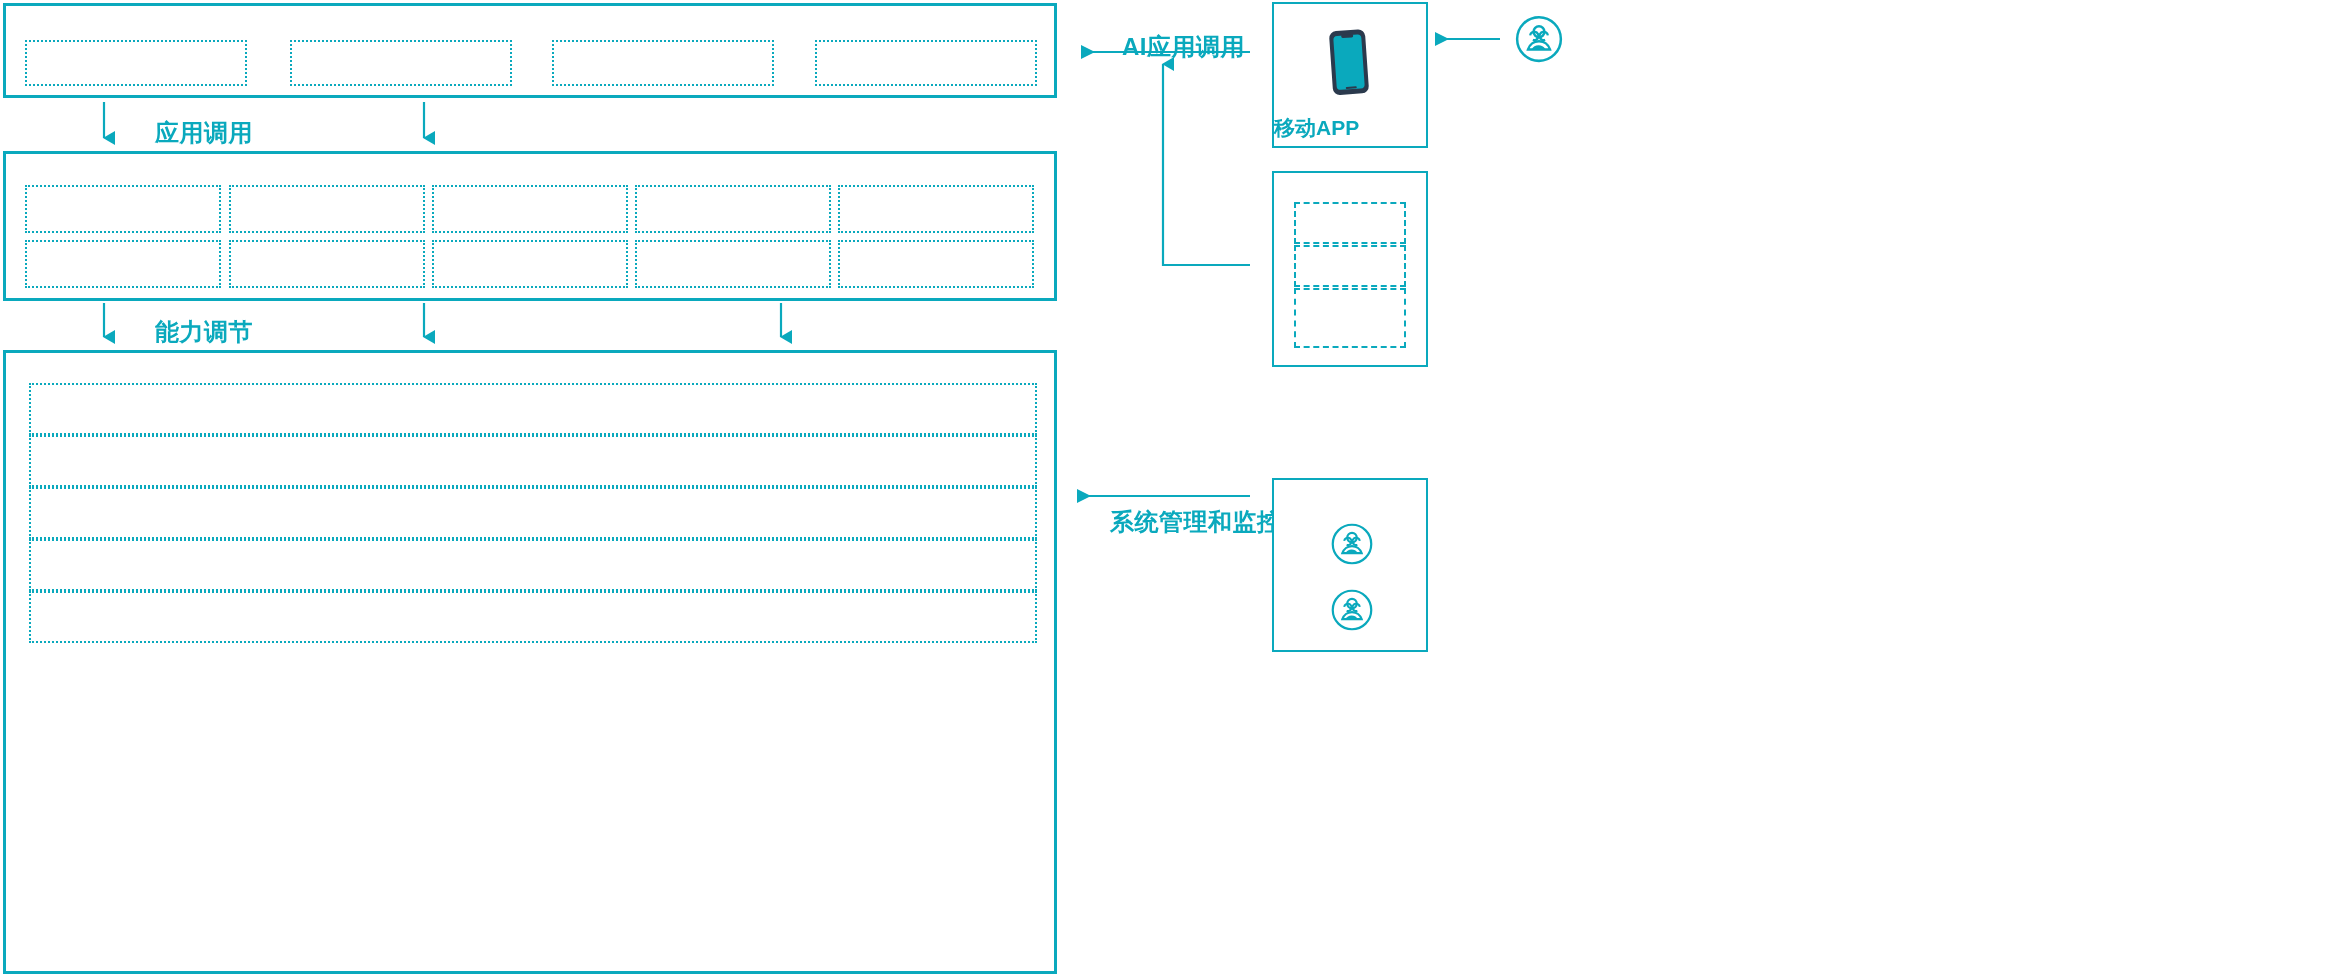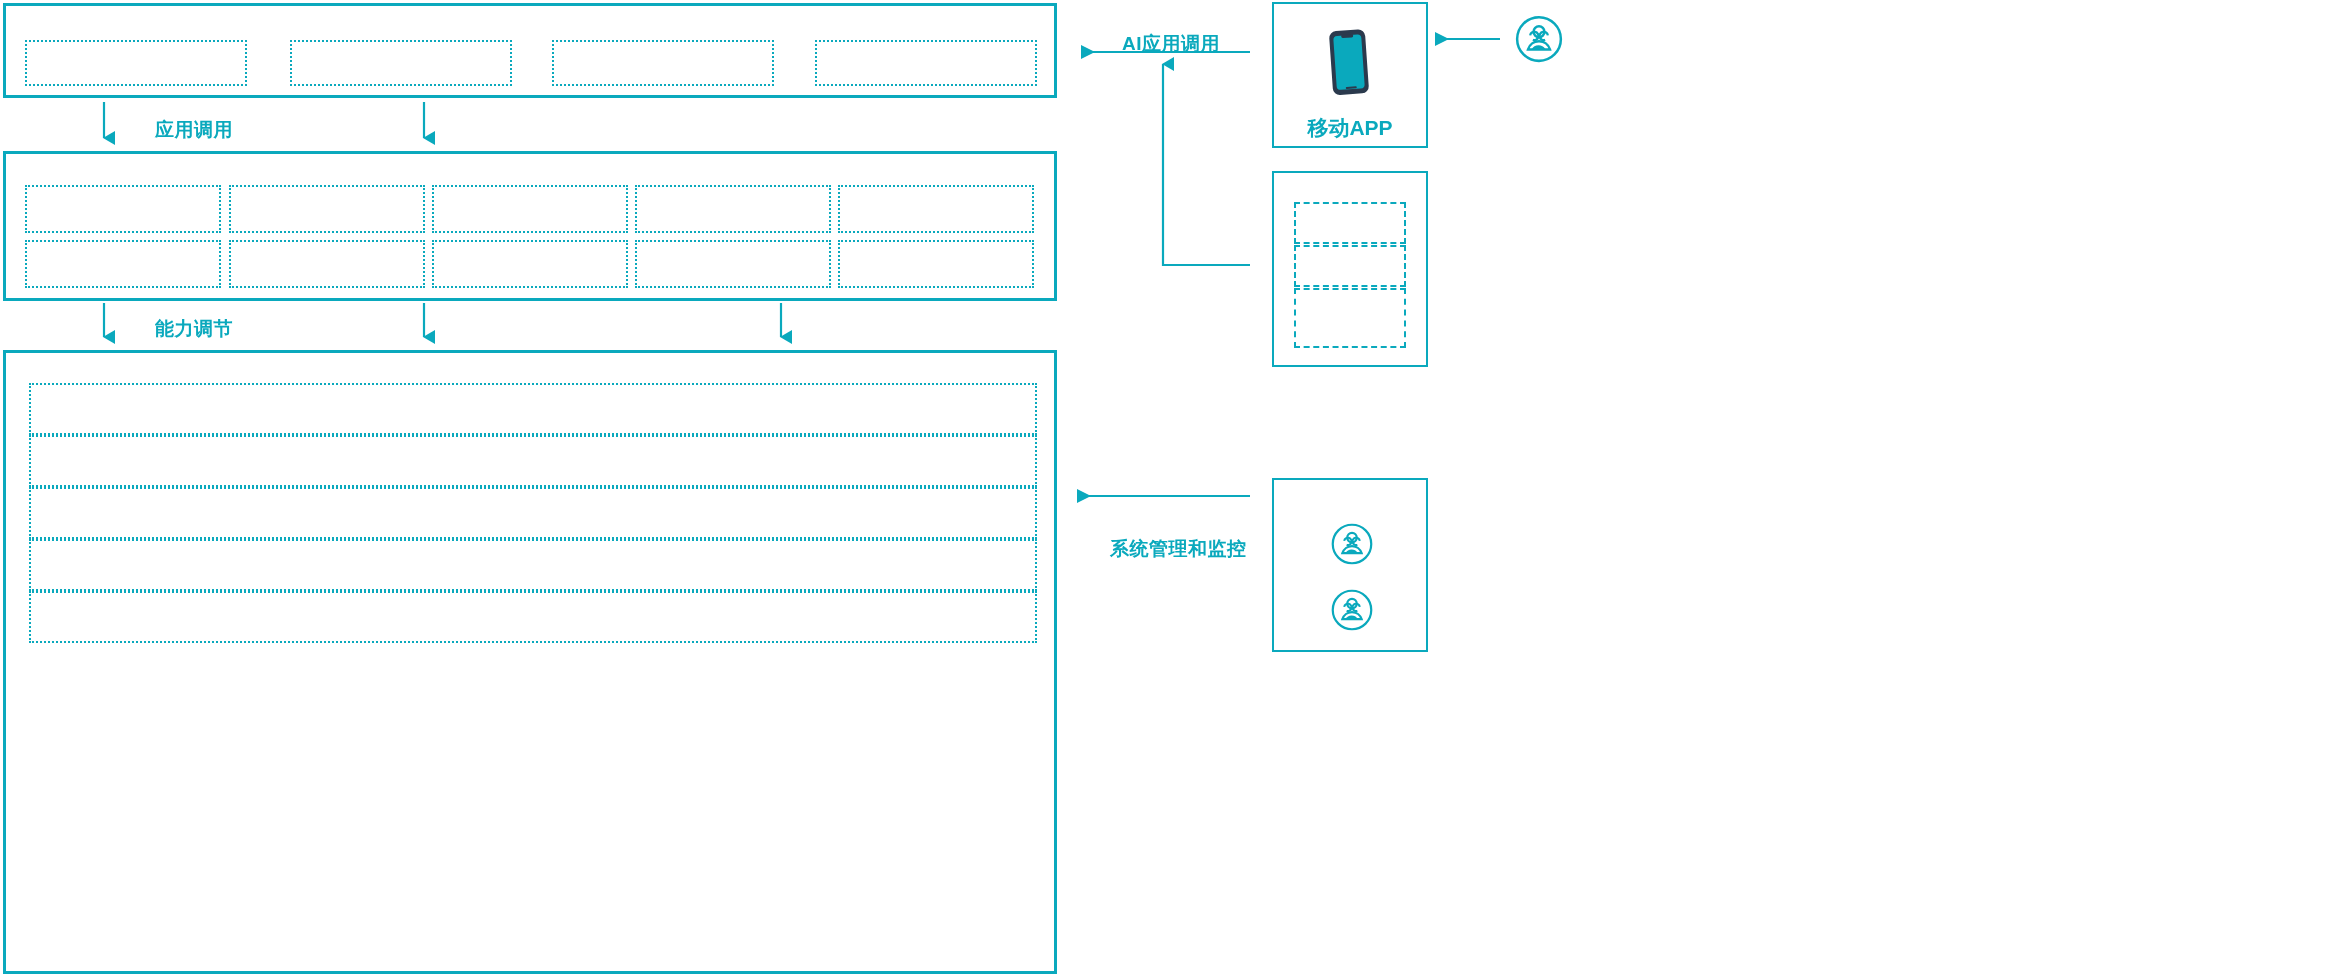--- a/index.html
+++ b/index.html
@@ -30,30 +30,30 @@
   }
   .dotted-box {
     position: absolute;
     border: 2px dotted #0aa9bd;
     background: transparent;
   }
 
   .edge-label {
     position: absolute;
     color: #0aa9bd;
-    font-size: 19px;
+    font-size: 24px;
     font-weight: bold;
     letter-spacing: 0.5px;
     white-space: nowrap;
   }
 
   .box-caption {
     position: absolute;
     width: 100%;
-    text-align: center;
+    text-align: left;
     color: #0aa9bd;
     font-size: 21px;
     font-weight: bold;
     white-space: nowrap;
   }
 
   
   #connectors {
     position: absolute;
     left: 0; top: 0;
@@ -123,21 +123,21 @@
     <div class="dotted-box" style="left:23px; top:30px; width:1008px; height:52px;"></div>
     <div class="dotted-box" style="left:23px; top:82px; width:1008px; height:52px;"></div>
     <div class="dotted-box" style="left:23px; top:134px; width:1008px; height:52px;"></div>
     <div class="dotted-box" style="left:23px; top:186px; width:1008px; height:52px;"></div>
     <div class="dotted-box" style="left:23px; top:238px; width:1008px; height:52px;"></div>
   </div>
 
   <div class="edge-label" style="left:155px; top:117px;font-family:Liberation Mono, monospace;">应用调用</div>
   <div class="edge-label" style="left:155px; top:316px;font-family:Liberation Mono, monospace;">能力调节</div>
   <div class="edge-label" style="left:1122px; top:31px;">AI应用调用</div>
-  <div class="edge-label" style="left:1110px; top:536px;">系统管理和监控</div>
+  <div class="edge-label" style="left:1110px; top:506px;">系统管理和监控</div>
 
   <div class="solid-box" style="left:1272px; top:2px; width:156px; height:146px; border-width:2px;">
     <span class="icon-wrap" style="left:50px; top:22px;">
       <svg width="56" height="72" viewBox="0 0 56 72" xmlns="http://www.w3.org/2000/svg">
         <g transform="rotate(-4 28 36)">
           <rect x="8" y="5" width="34" height="62" rx="6" ry="6" fill="#2b3a4d" stroke="#2b3a4d" stroke-width="2"></rect>
           <rect x="11" y="9" width="28" height="54" rx="4" ry="4" fill="#0aa9bd"></rect>
           <rect x="19" y="8" width="12" height="3.5" rx="1.6" fill="#2b3a4d"></rect>
           <rect x="20" y="60.5" width="11" height="2" rx="1" fill="#2b3a4d"></rect>
         </g>

